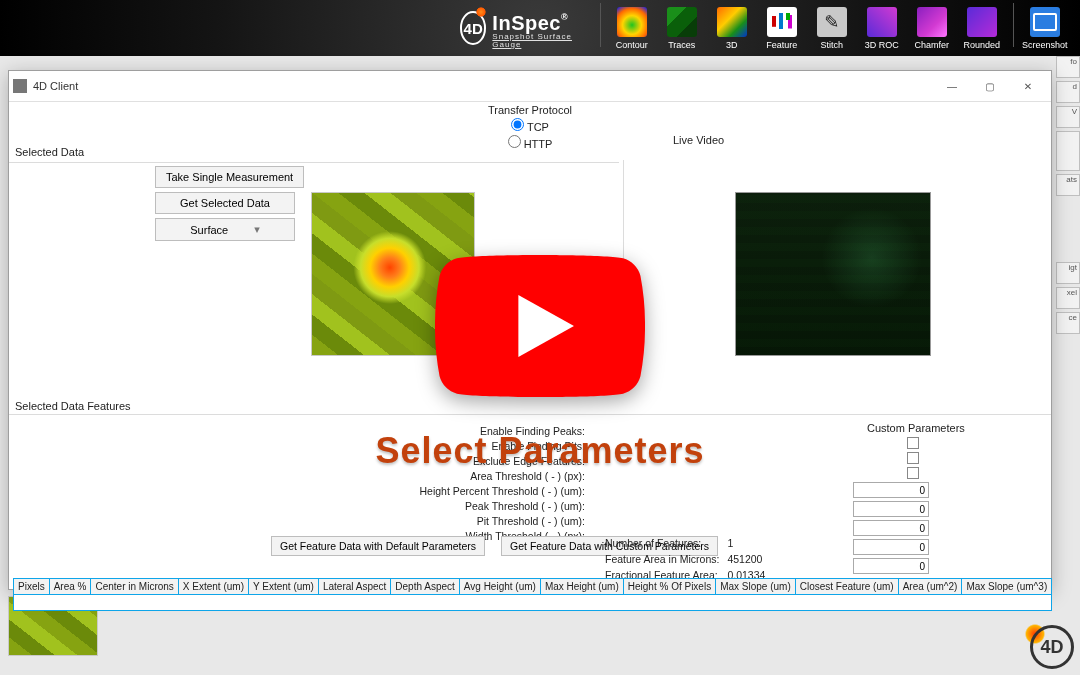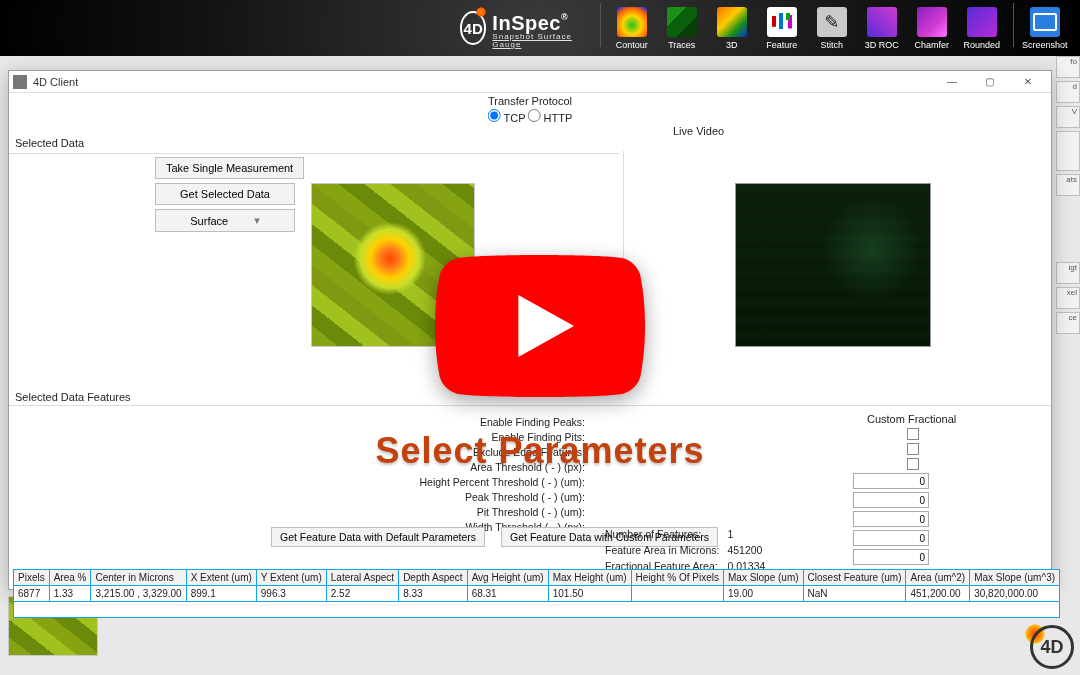--- a/index.html
+++ b/index.html
@@ -51,28 +51,28 @@
   .sep{width:1px;height:44px;background:#555;margin:0 4px;}
   
   .right-frags{position:absolute;right:0;top:56px;width:24px;z-index:1;}
   .right-frags div{height:22px;border:1px solid #bfbfbf;background:#f2f2f2;margin-bottom:3px;font-size:8px;text-align:right;padding-right:2px;color:#555;}
   
   .client {
     position:absolute; left:8px; top:70px; width:1044px; height:520px;
     background:#fff; border:1px solid #9e9e9e; box-shadow:0 4px 18px rgba(0,0,0,.25);
     z-index:2;
   }
-  .titlebar{height:22px;display:flex;align-items:center;padding:0 4px;background:#fff;border-bottom:1px solid #e0e0e0;font-size:11px;color:#333;}
+  .titlebar{height:31px;display:flex;align-items:center;padding:0 4px;background:#fff;border-bottom:1px solid #e0e0e0;font-size:11px;color:#333;}
   .titlebar .app-ic{width:14px;height:14px;background:#777;margin-right:6px;}
   .titlebar .wbtns{margin-left:auto;display:flex;}
   .wbtn{width:38px;height:20px;display:flex;align-items:center;justify-content:center;font-size:10px;color:#555;cursor:pointer;}
   .body{position:relative;height:calc(100% - 22px);font-size:11px;color:#222;}
   .tp{position:absolute;left:50%;top:2px;transform:translateX(-50%);text-align:center;}
   .tp .lbl{font-size:11px;margin-bottom:2px;}
-  .tp .opts{display:flex;gap:2px;justify-content:center;}
+  .tp .opts{display:flex;gap:2px;justify-content:center;flex-direction:column;}
   .sec-sd{position:absolute;left:6px;top:44px;}
   .panel-line{position:absolute;left:0;top:60px;width:610px;border-top:1px solid #dcdcdc;}
   .btn{background:#f3f3f3;border:1px solid #bdbdbd;padding:4px 10px;font-size:11px;cursor:pointer;display:block;margin-bottom:4px;min-width:140px;text-align:center;}
   .btn.surface{display:flex;align-items:center;justify-content:center;gap:26px;}
   .btn.surface::after{content:"▾";color:#777;}
   .sd-controls{position:absolute;left:146px;top:64px;}
   .sd-info{position:absolute;left:148px;top:158px;font-size:11px;line-height:17px;}
   .sd-info td.k{padding-right:14px;}
   .thumb{position:absolute;left:302px;top:90px;width:164px;height:164px;border:1px solid #c9c9c9;}
   .thumb-inner{width:100%;height:100%;
@@ -233,21 +233,21 @@
       <div>Enable Finding Peaks:</div>
       <div>Enable Finding Pits:</div>
       <div>Exclude Edge Features:</div>
       <div>Area Threshold (  -  ) (px):</div>
       <div>Height Percent Threshold (  -  ) (um):</div>
       <div>Peak Threshold (  -  ) (um):</div>
       <div>Pit Threshold (  -  ) (um):</div>
       <div>Width Threshold (  -  ) (px):</div>
     </div>
 
-    <div class="cp-lbl">Custom Fractional</div>
+    <div class="cp-lbl">Custom Parameters</div>
     <div class="cp-col">
       <div class="chk"></div>
       <div class="chk"></div>
       <div class="chk"></div>
       <input class="num" value="0" style="">
       <input class="num" value="0" style="">
       <input class="num" value="0" style="">
       <input class="num" value="0" style="">
       <input class="num" value="0" style="">
     </div>
@@ -286,36 +286,20 @@
           <th>Lateral Aspect</th>
           <th>Depth Aspect</th>
           <th>Avg Height (um)</th>
           <th>Max Height (um)</th>
           <th>Height % Of Pixels</th>
           <th>Max Slope (um)</th>
           <th>Closest Feature (um)</th>
           <th>Area (um^2)</th>
           <th>Max Slope (um^3)</th>
         </tr>
-        <tr>
-          <td>6877</td>
-          <td>1.33</td>
-          <td>3,215.00 , 3,329.00</td>
-          <td>899.1</td>
-          <td>996.3</td>
-          <td>2.52</td>
-          <td>8.33</td>
-          <td>68.31</td>
-          <td>101.50</td>
-          <td></td>
-          <td>19.00</td>
-          <td>NaN</td>
-          <td>451,200.00</td>
-          <td>30,820,000.00</td>
-        </tr>
         <tr class="blankrow">
               <td colspan="14"></td>
             </tr>
       </tbody>
         </table>
     </div>
   </div>
 </div>
 
 <div class="bg-thumb"></div>

